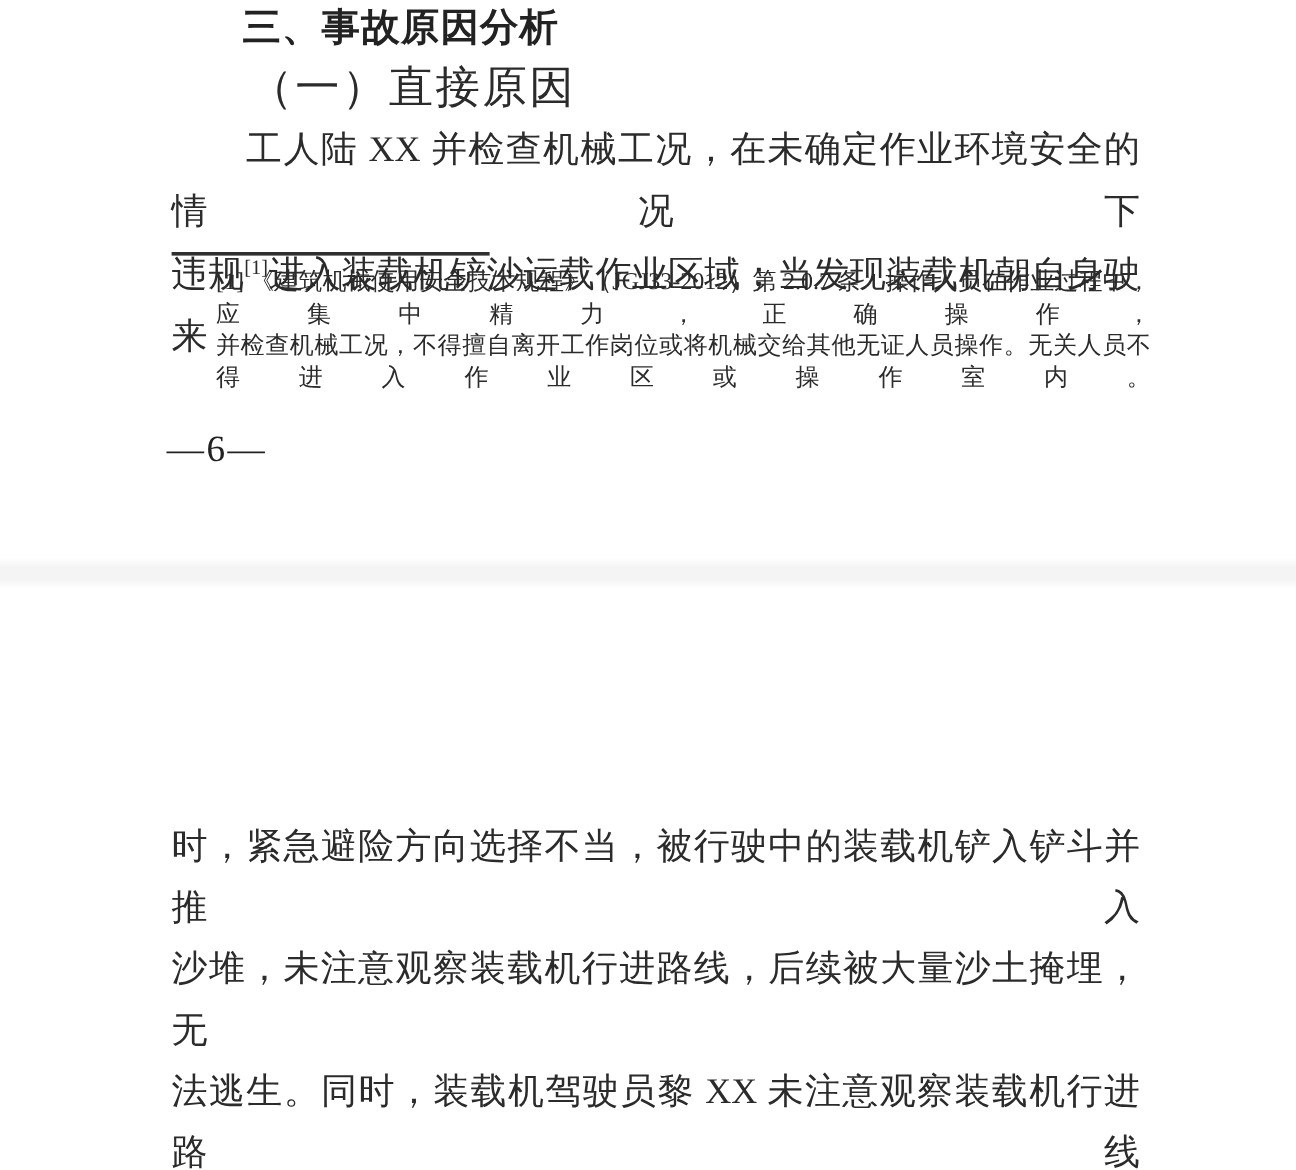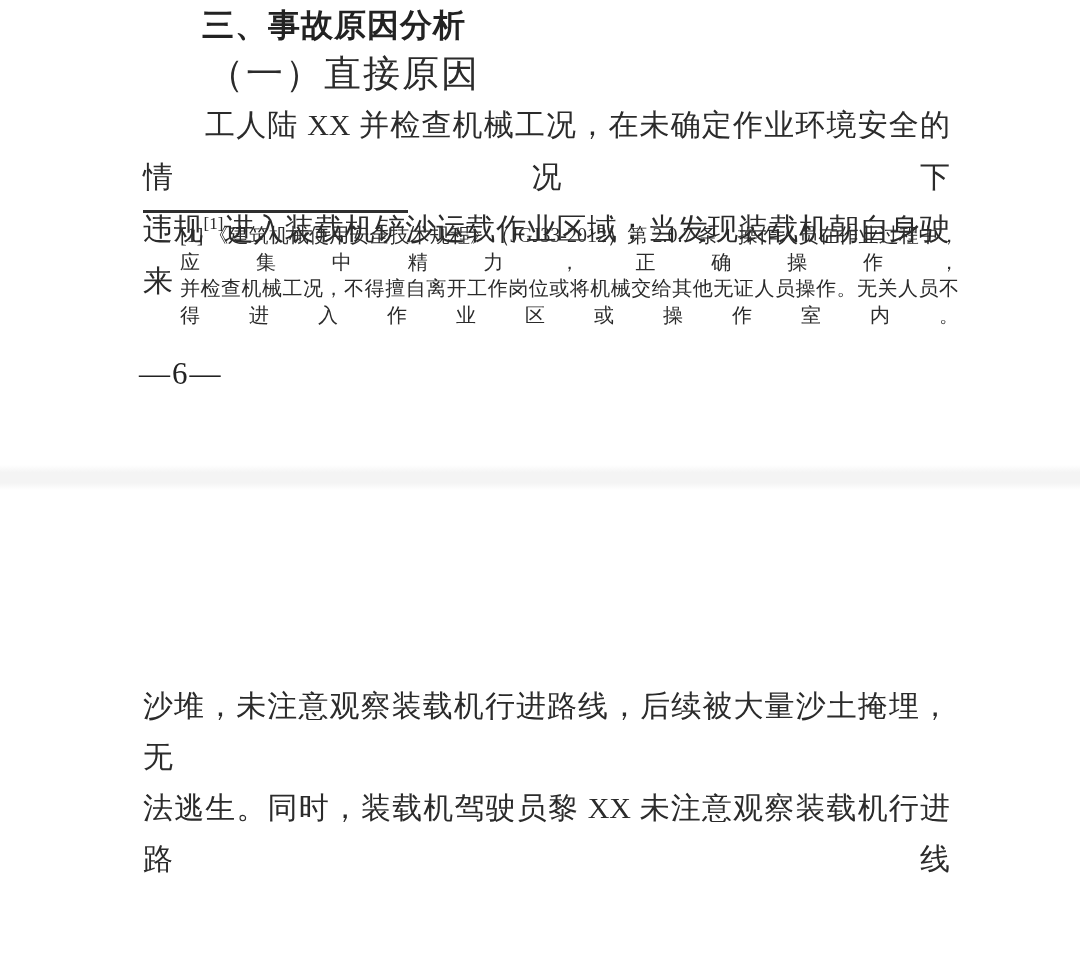--- a/index.html
+++ b/index.html
@@ -22,21 +22,21 @@
     width: 807px;
   }
   .page1 { top: 0; height: 460px; }
   .page2 { top: 680px; }
 
   .heading {
     position: absolute;
     left: 59px;
     top: 6px;
     margin: 0;
-    font-family: Liberation Sans, sans-serif;
+    font-family: Liberation Mono, monospace;
     font-weight: bold;
     font-size: 32px;
     line-height: 38px;
     color: #222222;
     letter-spacing: 1px;
     white-space: nowrap;
   }
   .subheading {
     position: absolute;
     left: 64px;
@@ -134,18 +134,19 @@
       <div class="fn-line just">[1] 《建筑机械使用安全技术规程》（JGJ33-2012）第 2.0.7 条　操作人员在作业过程中，应集中精力，正确操作，</div>
       <div class="fn-line just">并检查机械工况，不得擅自离开工作岗位或将机械交给其他无证人员操作。无关人员不得进入作业区或操作室内。</div>
     </div>
 
     <div class="pageno">—6—</div>
   </div>
 
   <div class="page-gap"></div>
 
   <div class="page page2">
+    <div class="bodyline just">时，紧急避险方向选择不当，被行驶中的装载机铲入铲斗并推入</div>
     <div class="bodyline just">沙堆，未注意观察装载机行进路线，后续被大量沙土掩埋，无</div>
     <div class="bodyline just">法逃生。同时，装载机驾驶员黎 XX 未注意观察装载机行进路线</div>
 
   </div>
 
 </div>
 
 </body></html>

